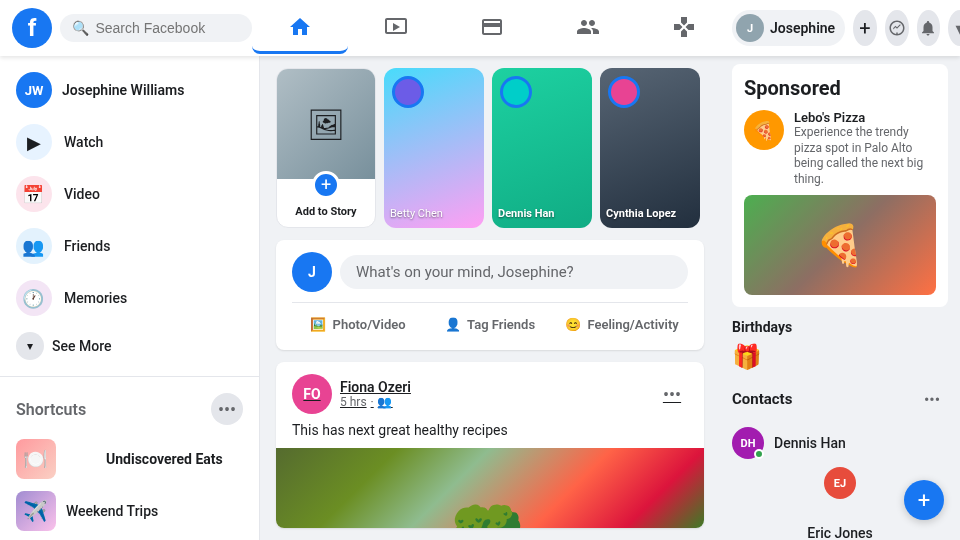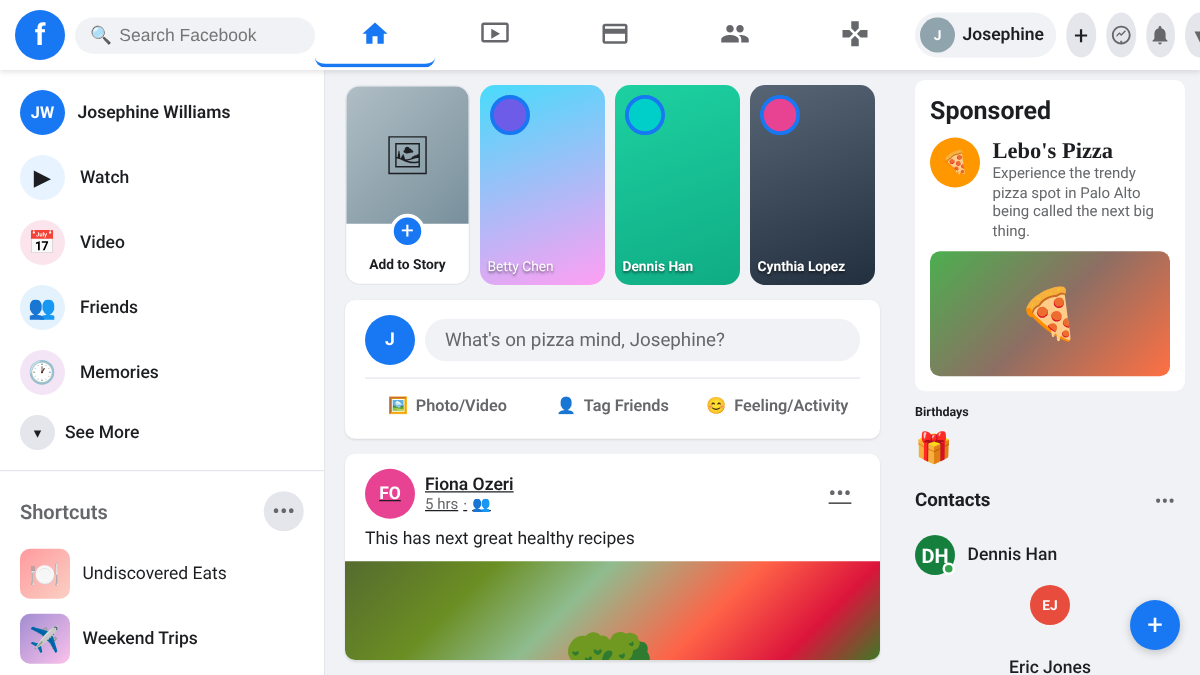--- a/index.html
+++ b/index.html
@@ -100,21 +100,21 @@
 
     <div style="height:1px;background:#e4e6eb;margin:8px 0;"></div>
 
     <div style="display:flex;align-items:center;justify-content:space-between;padding:8px 16px;">
       <span style="font-weight:600;font-size:16px;color:#65676b;">Shortcuts</span>
       <div style="width:32px;height:32px;border-radius:50%;background:#e4e6eb;display:flex;align-items:center;justify-content:center;cursor:pointer;font-size:18px;color:#65676b;">•••</div>
     </div>
 
     <div style="display:flex;align-items:center;gap:10px;padding:6px 12px;cursor:pointer;border-radius:8px;margin:0 4px;">
       <div style="width:40px;height:40px;border-radius:8px;overflow:hidden;flex-shrink:0;background:linear-gradient(135deg,#ff9a9e,#fad0c4);display:flex;align-items:center;justify-content:center;font-size:20px;">🍽️</div>
-      <span style="font-weight:400;font-size:14px;">Undiscovered Eats</span>
+      <span style="font-weight:700;font-size:14px;margin-left:40px;">Undiscovered Eats</span>
     </div>
     <div style="display:flex;align-items:center;gap:10px;padding:6px 12px;cursor:pointer;border-radius:8px;margin:0 4px;">
       <div style="width:40px;height:40px;border-radius:8px;overflow:hidden;flex-shrink:0;background:linear-gradient(135deg,#a18cd1,#fbc2eb);display:flex;align-items:center;justify-content:center;font-size:20px;">✈️</div>
       <span style="font-weight:500;font-size:14px;">Weekend Trips</span>
     </div>
     <div style="display:flex;align-items:center;gap:10px;padding:6px 12px;cursor:pointer;border-radius:8px;margin:0 4px;">
       
       
     </div>
 
@@ -143,21 +143,21 @@
       <div style="width:100px;height:160px;border-radius:12px;overflow:hidden;background:linear-gradient(160deg,#576574 0%,#222f3e 100%);position:relative;cursor:pointer;flex-shrink:0;">
         <div style="position:absolute;top:8px;left:8px;width:32px;height:32px;border-radius:50%;border:3px solid #1877f2;background:#e84393;"></div>
         <span style="position:absolute;bottom:8px;left:6px;right:6px;color:#fff;font-size:11px;font-weight:700;text-shadow:0 1px 2px rgba(0,0,0,.5);">Cynthia Lopez</span>
       </div>
 
     </div>
 
     <div style="background:#fff;border-radius:8px;padding:12px 16px;box-shadow:0 1px 2px rgba(0,0,0,.1);">
       <div style="display:flex;align-items:center;gap:8px;margin-bottom:10px;">
         <div style="width:40px;height:40px;border-radius:50%;background:#1877f2;display:flex;align-items:center;justify-content:center;color:#fff;font-weight:bold;flex-shrink:0;">J</div>
-        <div style="flex:1;background:#f0f2f5;border-radius:20px;padding:8px 16px;color:#65676b;cursor:pointer;font-size:15px;">What's on pizza mind, Josephine?</div>
+        <div style="flex:1;background:#f0f2f5;border-radius:20px;padding:8px 16px;color:#65676b;cursor:pointer;font-size:15px;">What's on your mind, Josephine?</div>
       </div>
       <div style="display:flex;gap:0;border-top:1px solid #e4e6eb;padding-top:8px;">
         <div style="display:flex;align-items:center;justify-content:center;gap:6px;flex:1;padding:6px;border-radius:8px;cursor:pointer;font-weight:600;font-size:13px;color:#65676b;">
           <span>🖼️</span>
           <span>Photo/Video</span>
         </div>
         <div style="display:flex;align-items:center;justify-content:center;gap:6px;flex:1;padding:6px;border-radius:8px;cursor:pointer;font-weight:600;font-size:13px;color:#65676b;">
           <span>👤</span>
           <span>Tag Friends</span>
         </div>
@@ -188,43 +188,43 @@
     </div>
   </main>
 
   <aside style="width:240px;flex-shrink:0;overflow-y:auto;padding:8px 12px;display:flex;flex-direction:column;gap:12px;background:#f0f2f5;">
 
     <div style="background:#fff;border-radius:8px;padding:12px;">
       <div style="font-weight:700;font-size:20px;margin-bottom:10px;">Sponsored</div>
       <div style="display:flex;gap:10px;align-items:flex-start;margin-bottom:8px;cursor:pointer;">
         <div style="width:40px;height:40px;border-radius:50%;background:#ff9800;display:flex;align-items:center;justify-content:center;font-size:18px;flex-shrink:0;">🍕</div>
         <div>
-          <div style="font-weight:600;font-size:18px;font-family:Liberation Serif, serif;">Lebo's Pizza</div>
+          <div style="font-weight:600;font-size:13px;">Lebo's Pizza</div>
           <div style="font-size:12px;color:#65676b;line-height:1.3;">Experience the trendy pizza spot in Palo Alto being called the next big thing.</div>
         </div>
       </div>
       <div style="width:100%;height:100px;border-radius:8px;background:linear-gradient(135deg,#4caf50,#8d6e63,#ff7043);display:flex;align-items:center;justify-content:center;font-size:40px;cursor:pointer;">🍕</div>
     </div>
 
     <div>
-      <div style="font-weight:700;font-size:10px;margin-bottom:8px;">Birthdays</div>
+      <div style="font-weight:700;font-size:14px;margin-bottom:8px;">Birthdays</div>
       <div style="display:flex;align-items:center;gap:8px;cursor:pointer;">
         <span style="font-size:24px;">🎁</span>
       </div>
     </div>
 
     <div>
       <div style="display:flex;align-items:center;justify-content:space-between;margin-bottom:8px;">
         <span style="font-weight:700;font-size:15px;">Contacts</span>
         <div style="width:32px;height:32px;border-radius:50%;display:flex;align-items:center;justify-content:center;cursor:pointer;color:#65676b;font-size:16px;">•••</div>
       </div>
 
       <div style="display:flex;align-items:center;gap:10px;padding:4px 0;cursor:pointer;border-radius:8px;">
         <div style="position:relative;width:32px;height:32px;flex-shrink:0;">
-          <div style="width:32px;height:32px;border-radius:50%;background:#15803d;display:flex;align-items:center;justify-content:center;color:#fff;font-size:16px;font-weight:bold;">DH</div>
+          <div style="width:32px;height:32px;border-radius:50%;background:#a21caf;display:flex;align-items:center;justify-content:center;color:#fff;font-size:11px;font-weight:bold;">DH</div>
           <div style="width:10px;height:10px;border-radius:50%;background:#31a24c;border:2px solid #fff;position:absolute;bottom:0;right:0;"></div>
         </div>
         <span style="font-size:14px;font-weight:500;">Dennis Han</span>
       </div>
 
       <div style="display:flex;align-items:center;gap:26px;padding:4px 0;cursor:pointer;border-radius:8px;flex-direction:column;">
         <div style="position:relative;width:32px;height:32px;flex-shrink:0;">
           <div style="width:32px;height:32px;border-radius:50%;background:#e74c3c;display:flex;align-items:center;justify-content:center;color:#fff;font-size:11px;font-weight:bold;">EJ</div>
         </div>
         <span style="font-size:14px;font-weight:500;">Eric Jones</span>

